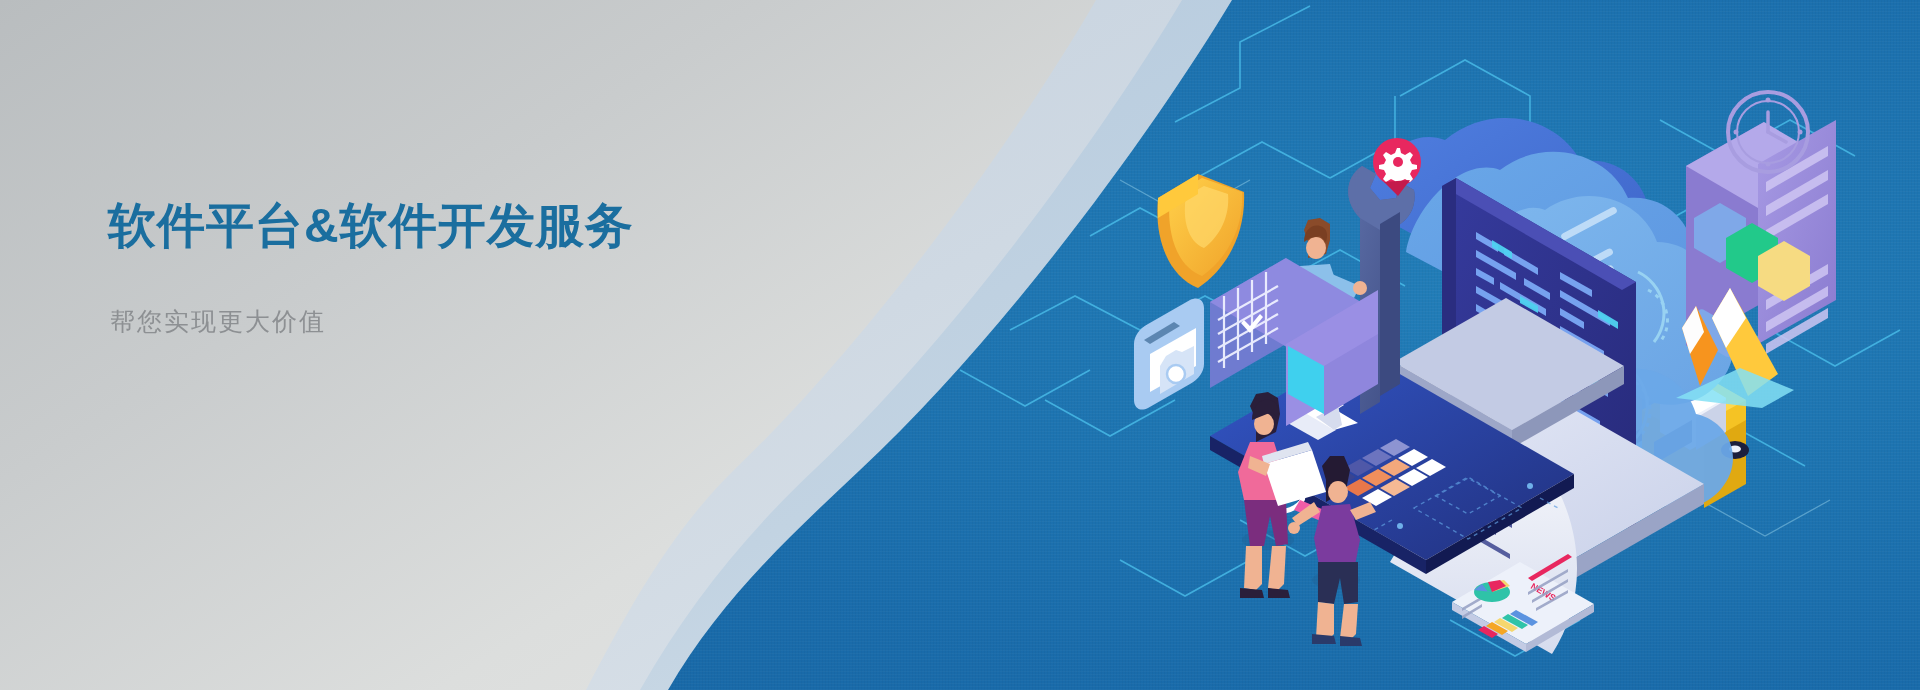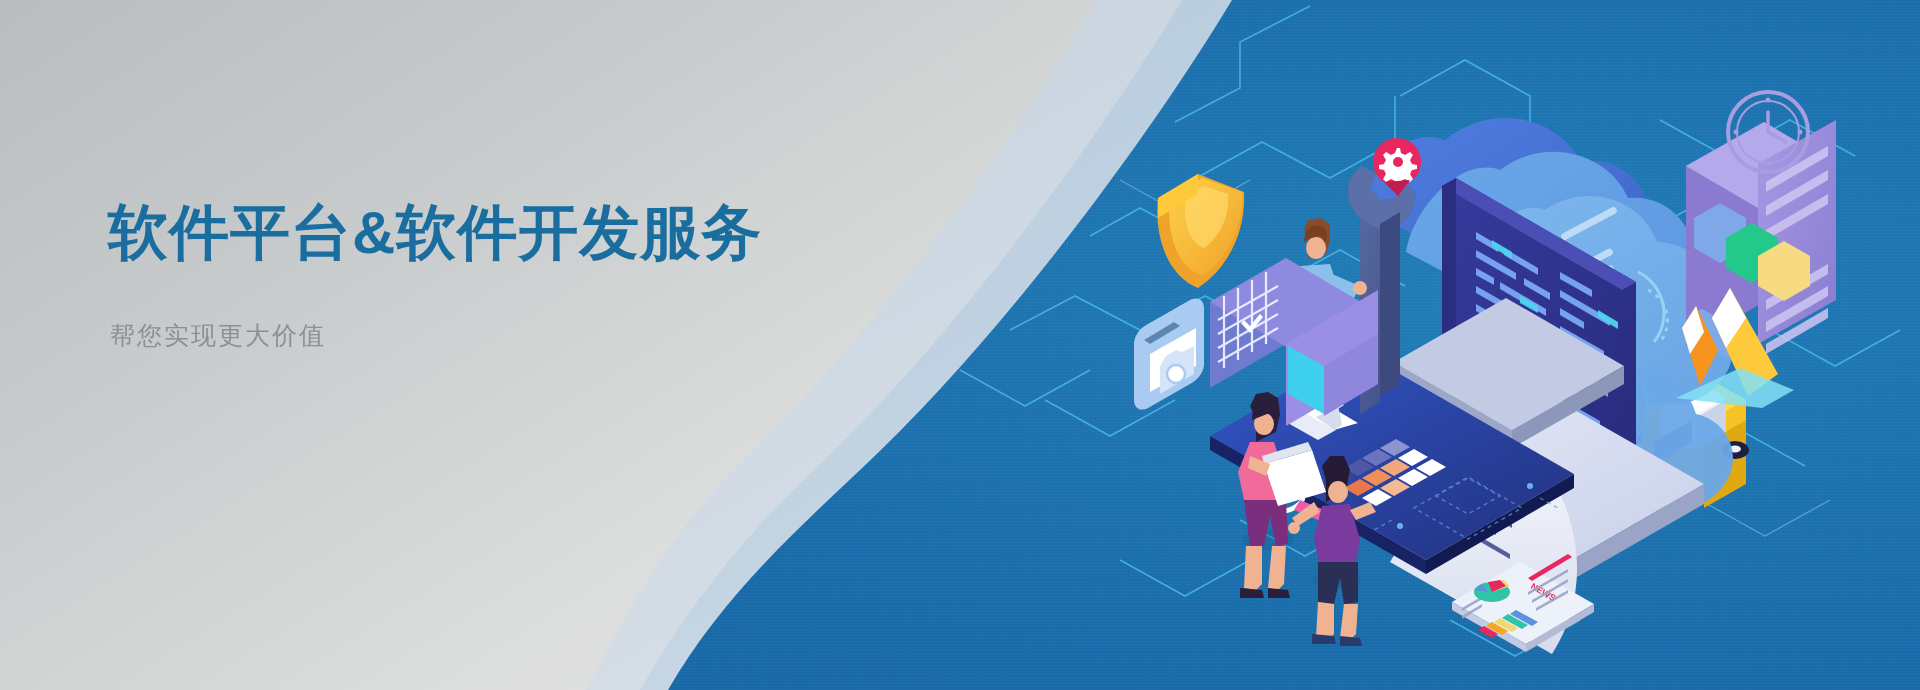--- a/index.html
+++ b/index.html
@@ -28,21 +28,21 @@
     background:radial-gradient(120% 130% at 78% 42%, rgba(40,140,195,.55) 0%, rgba(23,106,170,.18) 45%, rgba(12,72,126,.30) 100%);
   }
   .svg-layer{position:absolute;inset:0;width:1920px;height:690px;}
 
   
   .text-block{
     position:absolute;left:108px;top:198px;width:760px;z-index:40;
   }
   .title{
     margin:0;
-    font-size:60px;
+    font-size:48px;
     line-height:1.18;
     font-weight:700;
     letter-spacing:1px;
     color:#1a6e9f;
     white-space:nowrap;
   }
   .subtitle{
     margin:50px 0 0 2px;
     font-size:25px;
     letter-spacing:2px;

